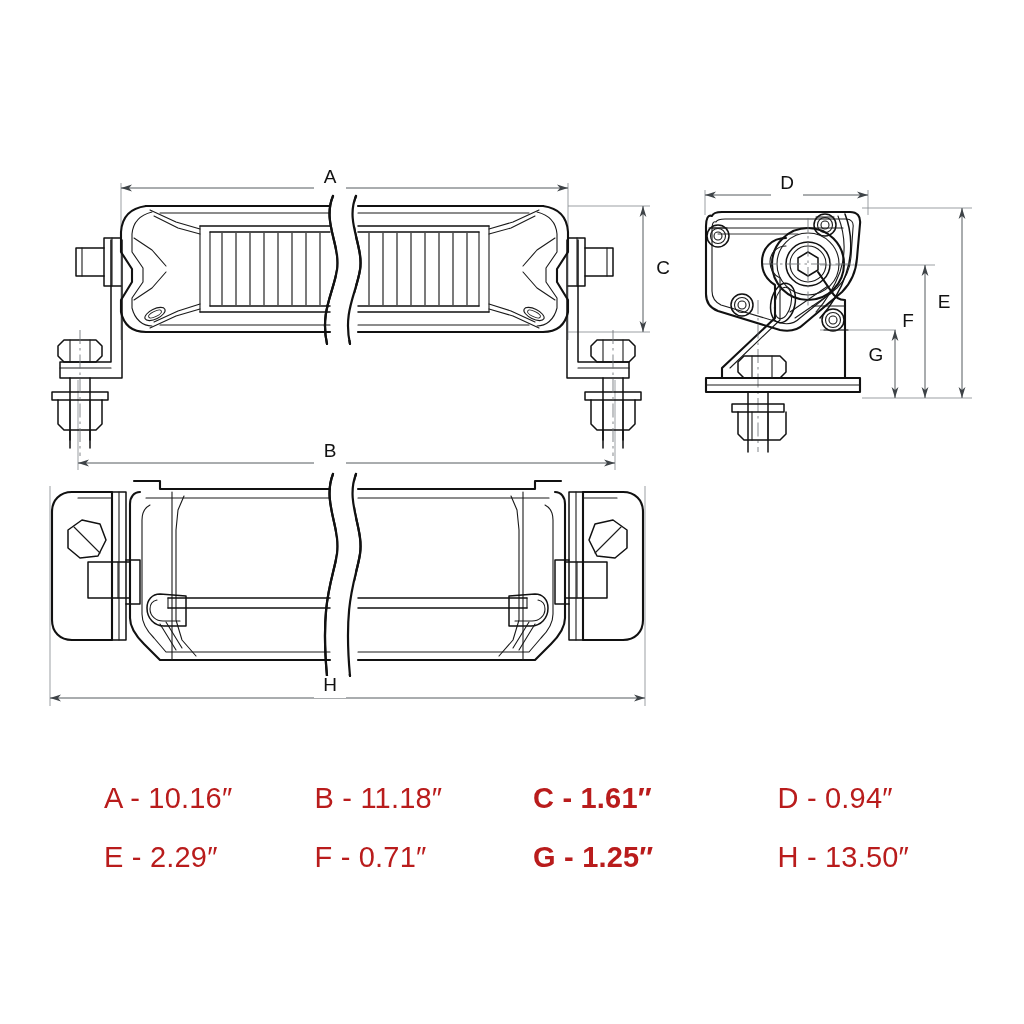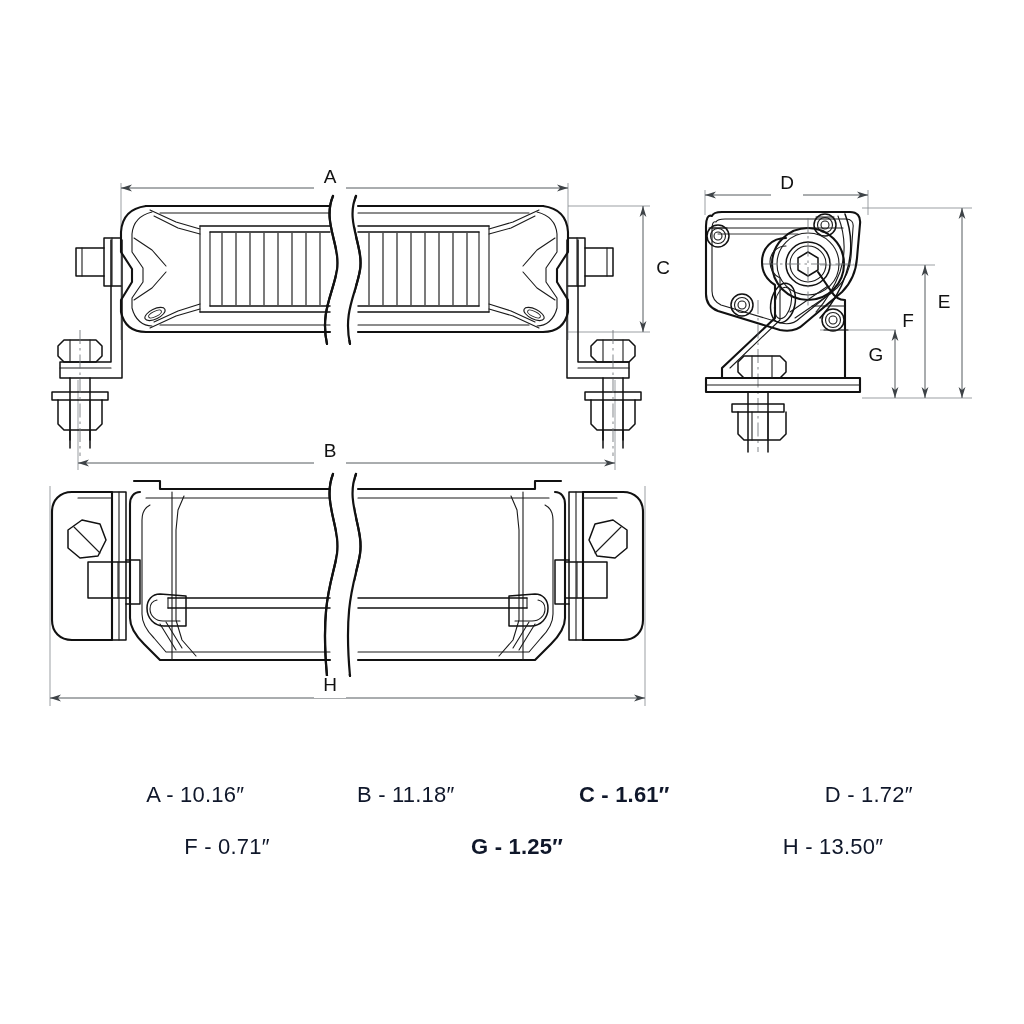--- a/index.html
+++ b/index.html
@@ -57,26 +57,26 @@
     width: 888px;
   }
   .legend-row {
     display: flex;
     width: 100%;
     margin-bottom: 26px;
   }
   .legend-cell {
     flex: 1 1 0;
     font-family: "Liberation Sans", sans-serif;
-    font-size: 22px;
+    font-size: 29px;
     font-weight: 400;
     letter-spacing: 0.2px;
-    color: #0f172a;
+    color: #b91c1c;
     white-space: nowrap;
-    text-align: center;
+    text-align: left;
     padding-left: 32px;
   }
   .legend-cell.c2 { padding-left: 28px; }
   .legend-cell.c3 { padding-left: 36px; font-weight: bold; }
   .legend-cell.c4 { padding-left: 62px; }
 </style>
 </head>
 <body>
 
 <div id="sheet">
@@ -499,22 +499,23 @@
       </g>
     </g>
 
   </svg>
 
   <div id="legend">
     <div class="legend-row">
       <div class="legend-cell c1">A - 10.16″</div>
       <div class="legend-cell c2">B - 11.18″</div>
       <div class="legend-cell c3">C - 1.61″</div>
-      <div class="legend-cell c4">D - 1.72″</div>
+      <div class="legend-cell c4">D - 0.94″</div>
     </div>
     <div class="legend-row">
+      <div class="legend-cell c1">E - 2.29″</div>
       <div class="legend-cell c2">F - 0.71″</div>
       <div class="legend-cell c3">G - 1.25″</div>
       <div class="legend-cell c4">H - 13.50″</div>
     </div>
   </div>
 
 </div>
 
 </body></html>

